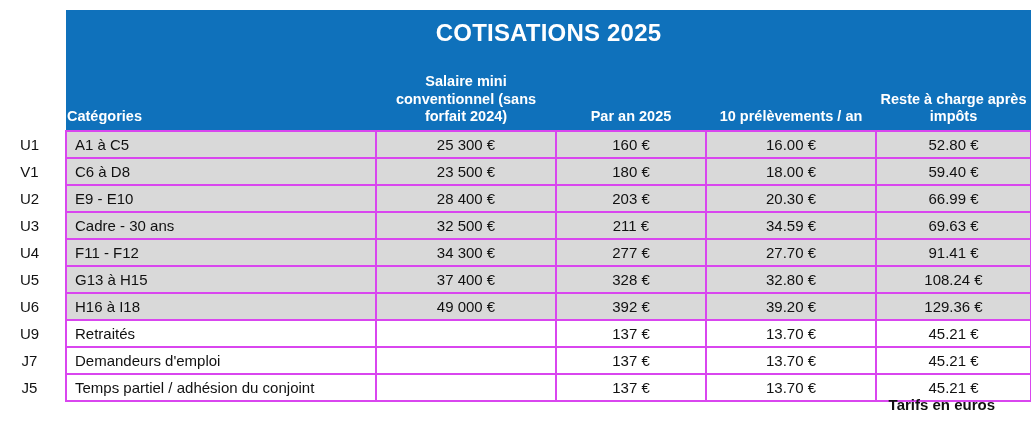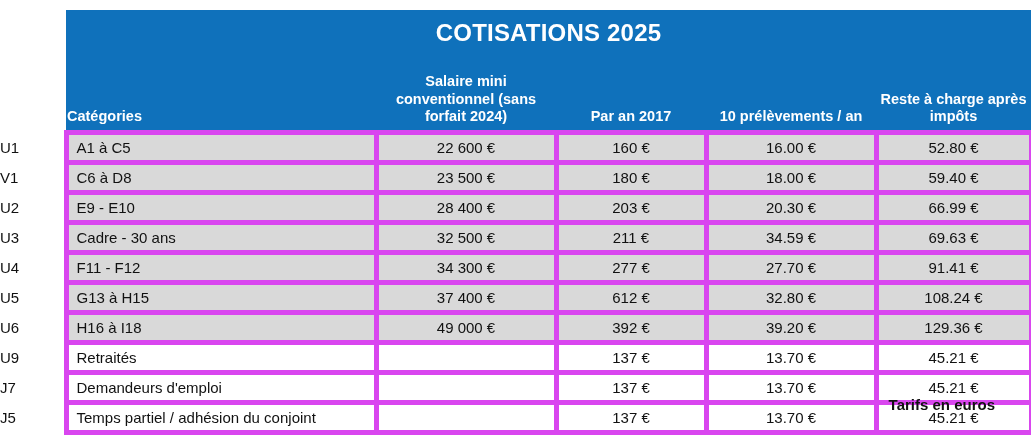--- a/index.html
+++ b/index.html
@@ -36,20 +36,21 @@
   table.cot col.c-prel  { width: 170px; }
   table.cot col.c-reste { width: 155px; }
 
   td, th {
     padding: 0;
     vertical-align: middle;
     font-size: 15px;
     color: #111111;
   }
   .code-cell {
+    text-align: center;
     font-size: 15px;
     color: #111111;
     background: #ffffff;
     border: none;
     height: 25px;
     padding-right: 6px;
   }
   .title-row td {
     background: #0f71bb;
     color: #ffffff;
@@ -71,21 +72,21 @@
     font-weight: bold;
   }
   .head-row td.h-cat {
     text-align: left;
     padding-left: 1px;
   }
   .head-empty {
     background: #ffffff !important;
   }
   tbody tr td.data {
-    border: 5px solid #d946ef;
+    border: 2px solid #d946ef;
     height: 25px;
     text-align: center;
   }
   tbody tr td.cat {
     text-align: left;
     padding-left: 8px;
   }
   tbody tr.shaded td.data {
     background: #d9d9d9;
   }
@@ -119,30 +120,30 @@
       </colgroup>
       <thead>
         <tr class="title-row">
           <td class="head-empty"></td>
           <td colspan="5">COTISATIONS 2025</td>
         </tr>
         <tr class="head-row">
           <td class="head-empty"></td>
           <td class="h-cat">Catégories</td>
           <td>Salaire mini conventionnel (sans forfait 2024)</td>
-          <td>Par an 2017</td>
+          <td>Par an 2025</td>
           <td>10 prélèvements / an</td>
           <td>Reste à charge après impôts</td>
         </tr>
       </thead>
       <tbody id="tbody">
           <tr class="shaded">
             <td class="code-cell">U1</td>
             <td class="data cat">A1 à C5</td>
-            <td class="data ">22 600 €</td>
+            <td class="data ">25 300 €</td>
             <td class="data ">160 €</td>
             <td class="data ">16.00 €</td>
             <td class="data ">52.80 €</td>
           </tr>
           <tr class="shaded">
             <td class="code-cell">V1</td>
             <td class="data cat">C6 à D8</td>
             <td class="data ">23 500 €</td>
             <td class="data ">180 €</td>
             <td class="data ">18.00 €</td>
@@ -169,21 +170,21 @@
             <td class="data cat">F11 - F12</td>
             <td class="data ">34 300 €</td>
             <td class="data ">277 €</td>
             <td class="data ">27.70 €</td>
             <td class="data ">91.41 €</td>
           </tr>
           <tr class="shaded">
             <td class="code-cell">U5</td>
             <td class="data cat">G13 à H15</td>
             <td class="data ">37 400 €</td>
-            <td class="data ">612 €</td>
+            <td class="data ">328 €</td>
             <td class="data ">32.80 €</td>
             <td class="data ">108.24 €</td>
           </tr>
           <tr class="shaded">
             <td class="code-cell">U6</td>
             <td class="data cat">H16 à I18</td>
             <td class="data ">49 000 €</td>
             <td class="data ">392 €</td>
             <td class="data ">39.20 €</td>
             <td class="data ">129.36 €</td>

